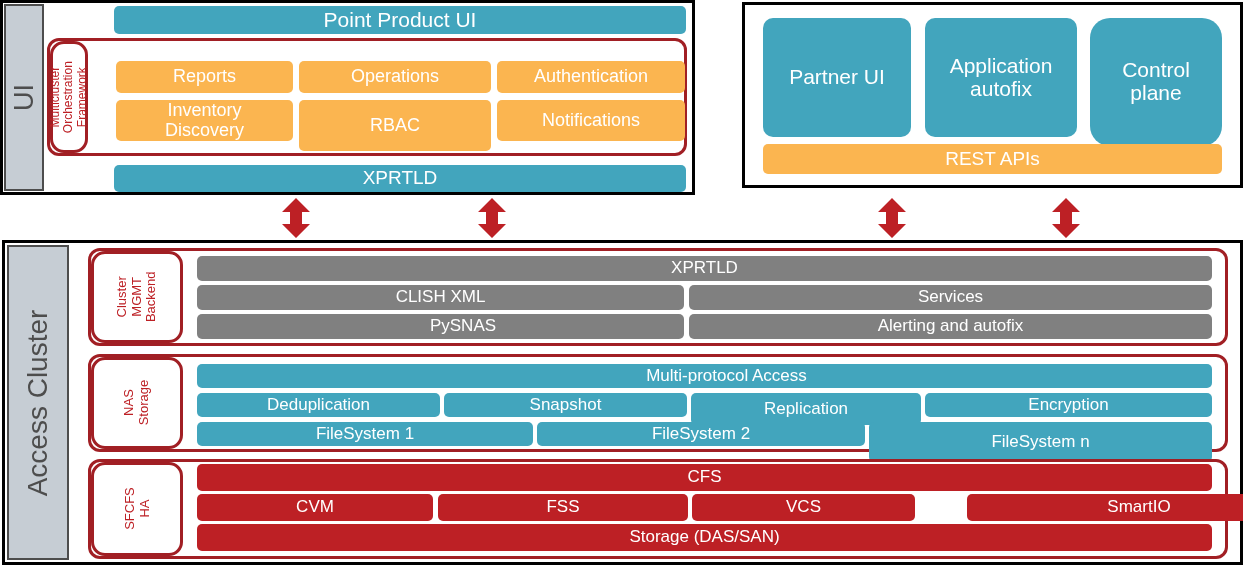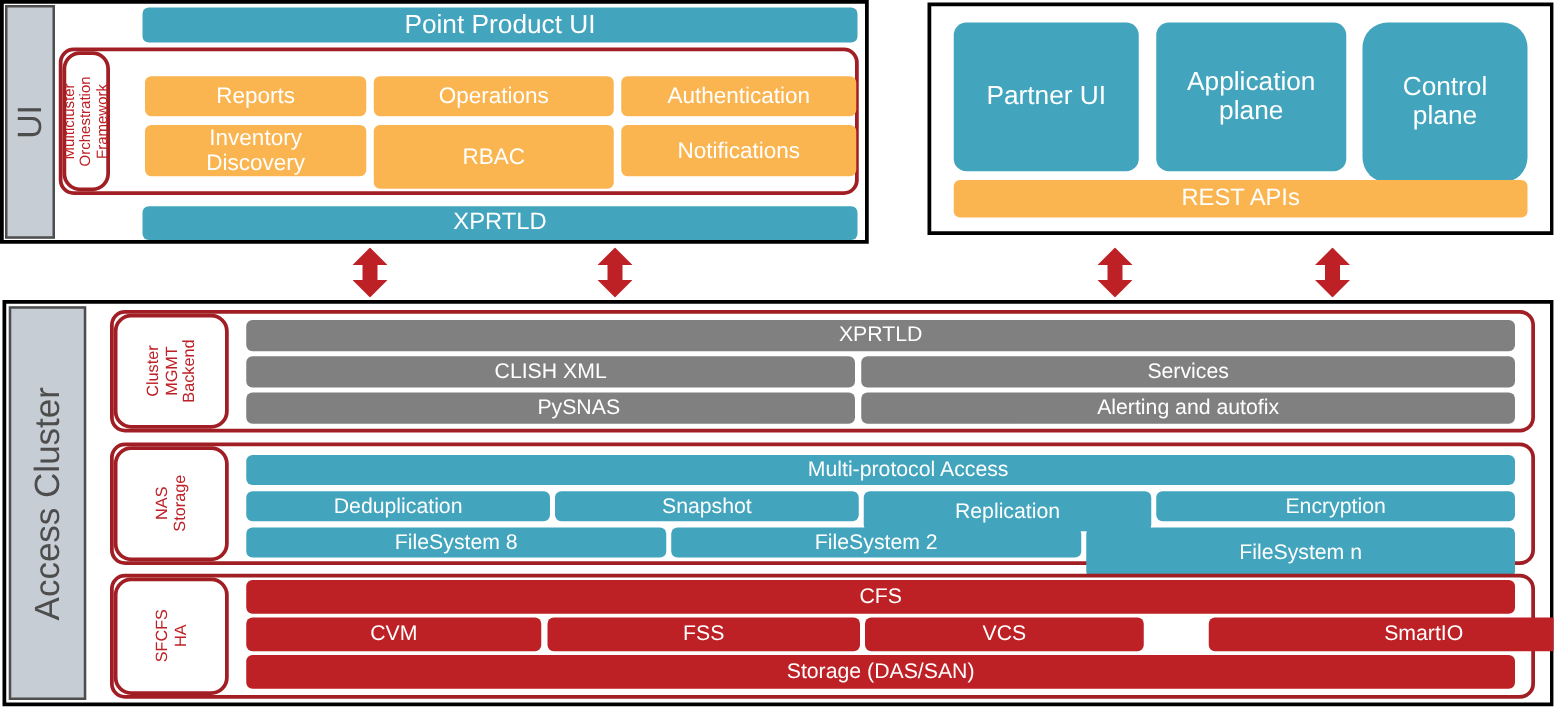--- a/index.html
+++ b/index.html
@@ -122,21 +122,21 @@
 Discovery</div>
   <div class="bar orange" style="left:299px; top:100px; width:192px; height:51px; font-size:18px;">RBAC</div>
   <div class="bar orange" style="left:497px; top:100px; width:188px; height:41px; font-size:18px;">Notifications</div>
 
   <div class="bar teal" style="left:114px; top:165px; width:572px; height:27px; font-size:19px;">XPRTLD</div>
 
   <div class="panel" style="left:742px; top:2px; width:501px; height:186px;"></div>
 
   <div class="bar teal" style="left:763px; top:18px; width:148px; height:119px; border-radius:10px; font-size:21px;">Partner UI</div>
   <div class="bar teal" style="left:925px; top:18px; width:152px; height:119px; border-radius:10px; font-size:21px;">Application
-plane</div>
+autofix</div>
   <div class="bar teal" style="left:1090px; top:18px; width:132px; height:128px; border-radius:20px; font-size:21px;">Control
 plane</div>
 
   <div class="bar orange" style="left:763px; top:144px; width:459px; height:30px; font-size:19px;">REST APIs</div>
 
   <div class="arrow" style="left:282px; top:198px;">
     <svg width="28" height="40" viewBox="0 0 28 40" xmlns="http://www.w3.org/2000/svg">
       <polygon points="14,0 28,14 20,14 20,26 28,26 14,40 0,26 8,26 8,14 0,14" fill="#bd2025"></polygon>
     </svg>
   </div>
@@ -179,21 +179,21 @@
   <div class="red-tab" style="left:91px; top:357px; width:92px; height:92px;">
     <span class="vtext" style="font-size:13px;">NAS
 Storage</span>
   </div>
 
   <div class="bar teal" style="left:197px; top:364px; width:1015px; height:24px; font-size:17px;padding-left:44px;">Multi-protocol Access</div>
   <div class="bar teal" style="left:197px; top:393px; width:243px; height:24px; font-size:17px;">Deduplication</div>
   <div class="bar teal" style="left:444px; top:393px; width:243px; height:24px; font-size:17px;">Snapshot</div>
   <div class="bar teal" style="left:691px; top:393px; width:230px; height:32px; font-size:17px;text-align:right;">Replication</div>
   <div class="bar teal" style="left:925px; top:393px; width:287px; height:24px; font-size:17px;">Encryption</div>
-  <div class="bar teal" style="left:197px; top:422px; width:336px; height:24px; font-size:17px;">FileSystem 8</div>
+  <div class="bar teal" style="left:197px; top:422px; width:336px; height:24px; font-size:17px;">FileSystem 1</div>
   <div class="bar teal" style="left:537px; top:422px; width:328px; height:24px; font-size:17px;">FileSystem 2</div>
   <div class="bar teal" style="left:869px; top:422px; width:343px; height:40px; font-size:17px;">FileSystem n</div>
 
   <div class="red-group" style="left:88px; top:459px; width:1140px; height:100px;"></div>
   <div class="red-tab" style="left:91px; top:462px; width:92px; height:94px;">
     <span class="vtext" style="font-size:13px;">SFCFS
 HA</span>
   </div>
 
   <div class="bar red" style="left:197px; top:464px; width:1015px; height:27px; font-size:17px;">CFS</div>

